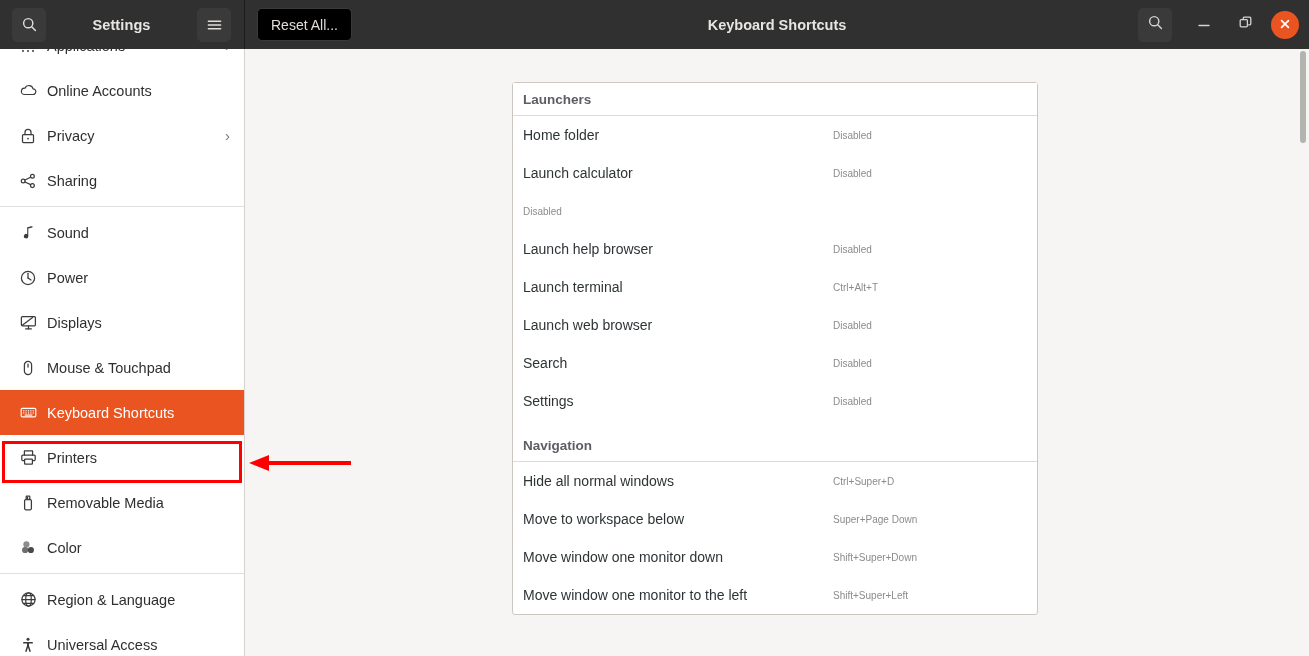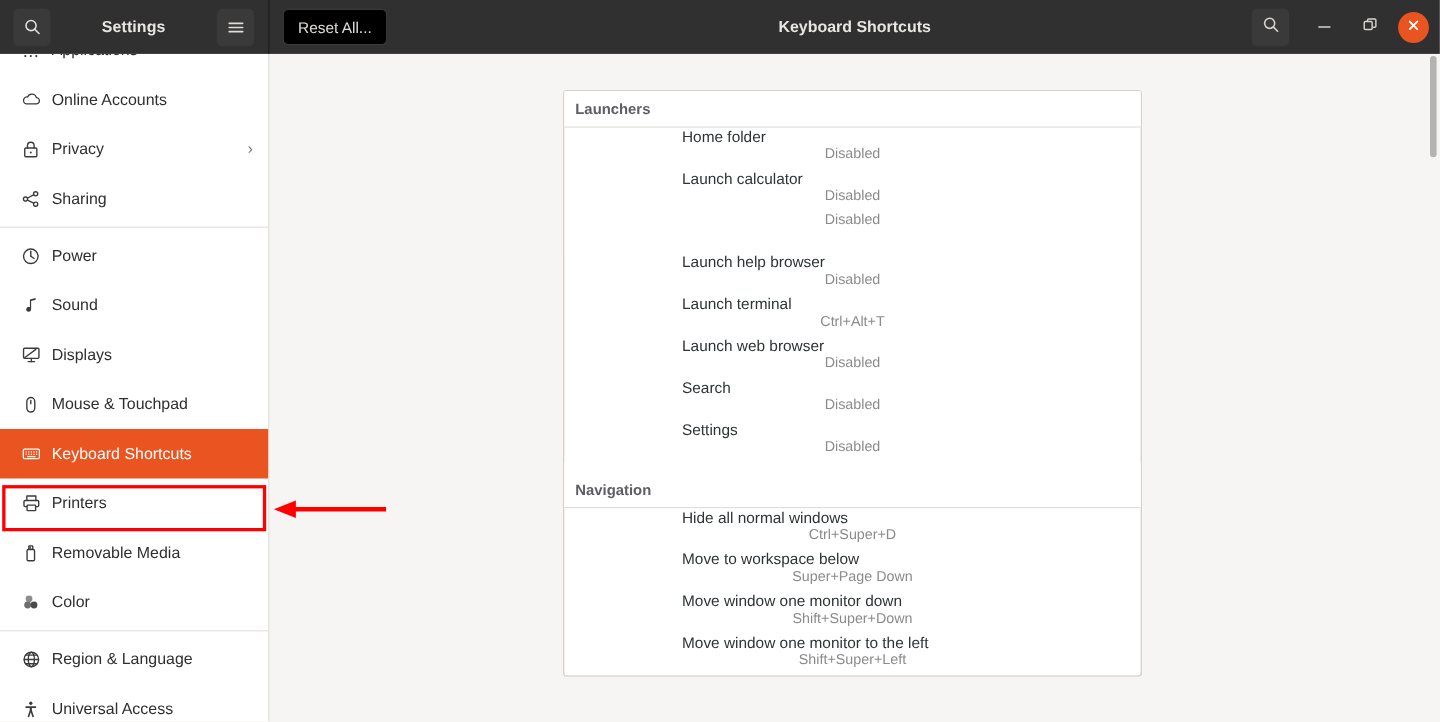--- a/index.html
+++ b/index.html
@@ -152,24 +152,23 @@
     padding: 0 0 0 10px;
     color: #5e5c64; font-size: 13.5px; font-weight: bold;
     border-bottom: 1px solid #dfdbd7;
     background: #ffffff;
   }
   .row {
     height: 38px;
     display: flex; align-items: center;
     padding: 0 10px;
     cursor: pointer;
-    flex-direction: column;
   }
   .row-name { width: 310px; color: #2e3436; font-size: 14px; }
-  .row-accel { color: #8b8b8b; font-size: 13px; }
+  .row-accel { color: #8b8b8b; font-size: 10px; }
   .spacer-gap { height: 9px; background: #ffffff; }
 
   
   .vscroll {
     position: absolute;
     right: 3px; top: 2px;
     width: 6px; height: 605px;
     z-index: 4;
   }
   .vscroll-thumb {
@@ -298,35 +297,35 @@
                 <circle cx="4.2" cy="9" r="1.9"></circle>
                 <line x1="6" y1="8" x2="11.6" y2="5.2"></line>
                 <line x1="6" y1="10" x2="11.6" y2="12.6"></line>
               </svg>
             </span>
             <span class="sb-label">Sharing</span>
           </div>
           <div class="sb-sep"></div>
           <div class="sb-item">
             <span class="sb-ico">
+              <svg width="18" height="18" viewBox="0 0 18 18" fill="currentColor">
+                <path d="M8.2 3.2 13.4 2v1.5L9.3 4.6v7.6a2.2 2.2 0 1 1-1.1-1.9z"></path>
+              </svg>
+            </span>
+            <span class="sb-label">Sound</span>
+          </div>
+          <div class="sb-item">
+            <span class="sb-ico">
               <svg width="18" height="18" viewBox="0 0 18 18" fill="none" stroke="currentColor" stroke-width="1.25" stroke-linecap="round" stroke-linejoin="round">
                 <circle cx="9" cy="9" r="6.6"></circle>
                 <line x1="9" y1="4.3" x2="9" y2="9"></line>
                 <line x1="9" y1="9" x2="12" y2="11"></line>
               </svg>
             </span>
             <span class="sb-label">Power</span>
-          </div>
-          <div class="sb-item">
-            <span class="sb-ico">
-              <svg width="18" height="18" viewBox="0 0 18 18" fill="currentColor">
-                <path d="M8.2 3.2 13.4 2v1.5L9.3 4.6v7.6a2.2 2.2 0 1 1-1.1-1.9z"></path>
-              </svg>
-            </span>
-            <span class="sb-label">Sound</span>
           </div>
           <div class="sb-item">
             <span class="sb-ico">
               <svg width="19" height="19" viewBox="0 0 19 19" fill="none" stroke="currentColor" stroke-width="1.25" stroke-linecap="round" stroke-linejoin="round">
                 <rect x="2.4" y="3.6" width="14" height="9.2" rx="1"></rect>
                 <line x1="6.6" y1="15.8" x2="12.4" y2="15.8"></line>
                 <line x1="9.5" y1="12.8" x2="9.5" y2="15.8"></line>
                 <line x1="3.6" y1="12" x2="13.6" y2="4.6"></line>
               </svg>
             </span>

